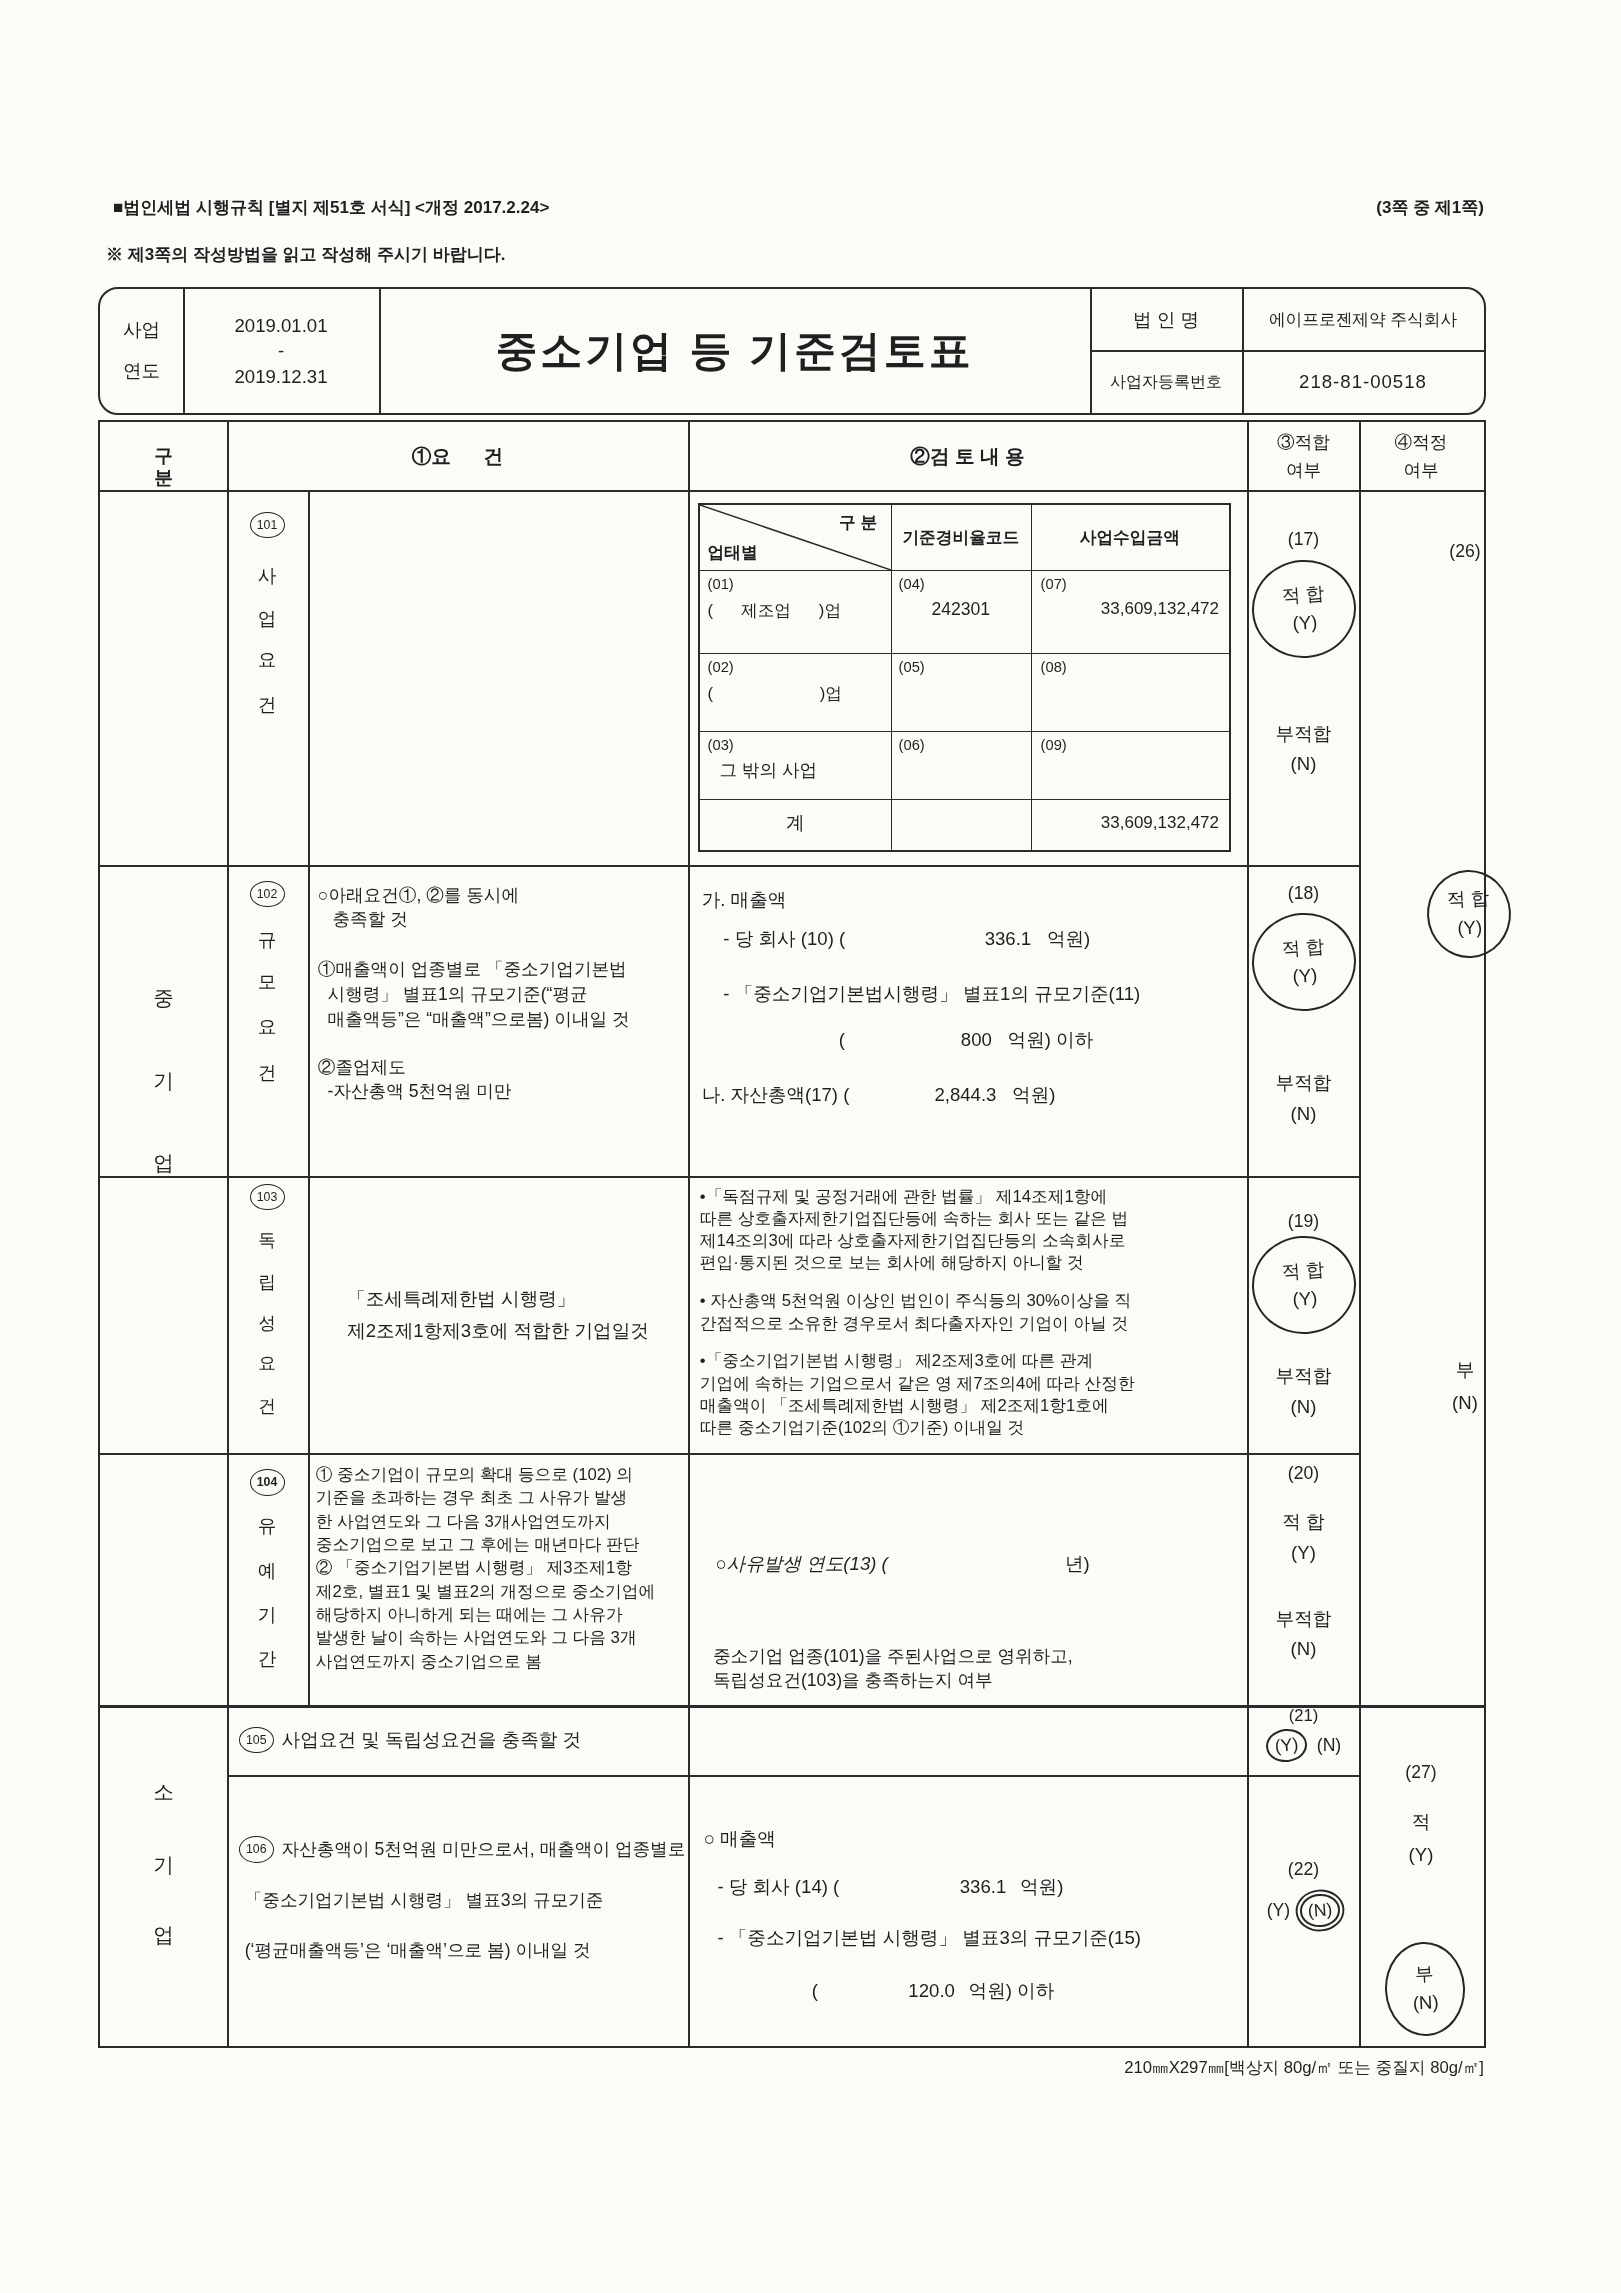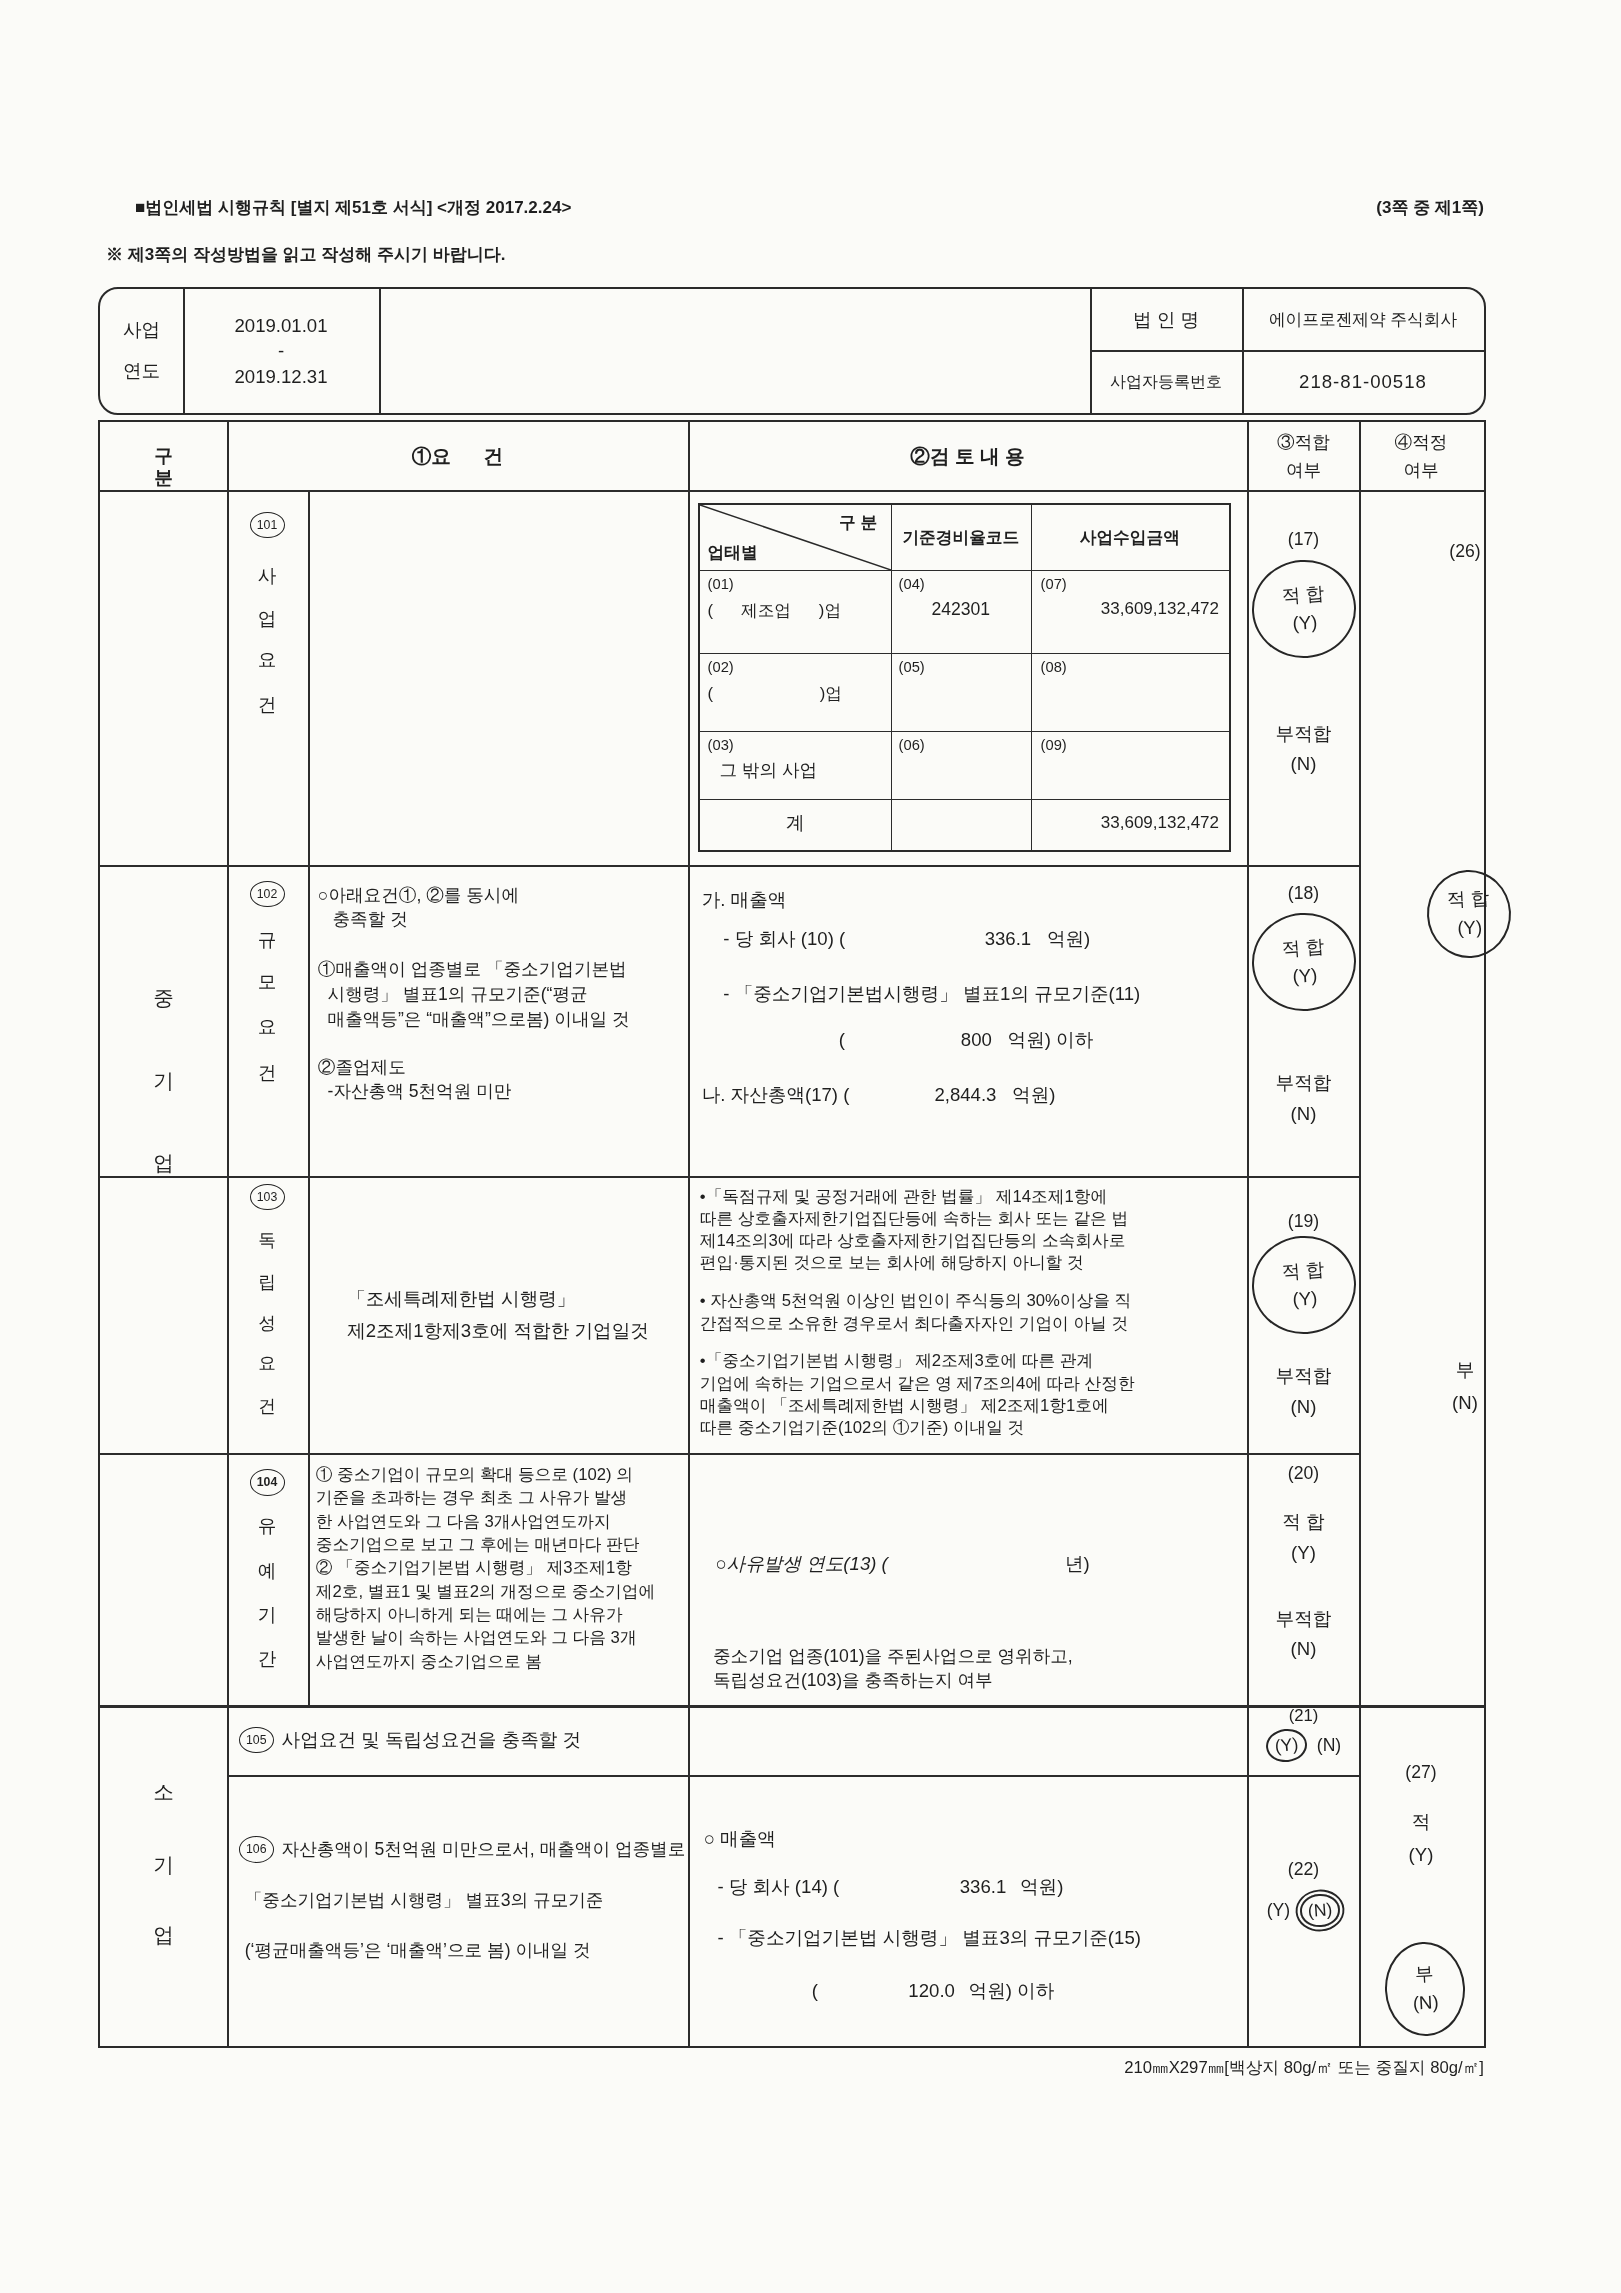--- a/index.html
+++ b/index.html
@@ -51,37 +51,40 @@
   .vl-val{text-align:right;}
   
   .itbl{position:absolute;border:2px solid #2a2a2a;}
   .itbl .num{font-size:14.7px;}
 </style>
 </head>
 <body>
 
 <div class="page">
 
-  <div class="abs bold" style="left:113px;top:196px;font-size:17px;margin-left:22px;">■법인세법 시행규칙 [별지 제51호 서식] &lt;개정 2017.2.24&gt;</div>
+  <div class="abs bold" style="left:113px;top:196px;font-size:17px;">■법인세법 시행규칙 [별지 제51호 서식] &lt;개정 2017.2.24&gt;</div>
   <div class="abs bold" style="right:137px;top:196px;font-size:17px;">(3쪽 중 제1쪽)</div>
   <div class="abs bold" style="left:106px;top:243px;font-size:17px;">※ 제3쪽의 작성방법을 읽고 작성해 주시기 바랍니다.</div>
 
   <div class="box" style="left:98px;top:287px;width:1384px;height:124px;border-radius:20px;">
     <div class="vline" style="left:83px;top:0;height:124px;"></div>
     <div class="vline" style="left:279px;top:0;height:124px;"></div>
     <div class="vline" style="left:990px;top:0;height:124px;"></div>
     <div class="vline" style="left:1142px;top:0;height:124px;"></div>
     <div class="hline" style="left:990px;top:61px;width:394px;"></div>
 
     <div class="cell center preline" style="left:0;top:0;width:83px;height:124px;font-size:18.6px;text-align:center;line-height:2.2;">사업
 연도</div>
     <div class="cell" style="left:83px;top:0;width:196px;height:124px;display:flex;flex-direction:column;align-items:center;justify-content:center;font-size:18.6px;line-height:1.35;">
       <span>2019.01.01</span>
       <span>-</span>
       <span>2019.12.31</span>
+    </div>
+    <div class="cell center" style="left:279px;top:0;width:711px;height:124px;">
+      <span class="bold" style="font-size:42px;letter-spacing:2.9px;">중소기업 등 기준검토표</span>
     </div>
     <div class="cell center" style="left:990px;top:0;width:152px;height:61px;font-size:18.6px;">법 인 명</div>
     <div class="cell center" style="left:1142px;top:0;width:242px;height:61px;font-size:16.7px;">에이프로젠제약 주식회사</div>
     <div class="cell center" style="left:990px;top:61px;width:152px;height:64px;font-size:16px;">사업자등록번호</div>
     <div class="cell center" style="left:1142px;top:61px;width:242px;height:64px;font-size:18.6px;letter-spacing:1px;">218-81-00518</div>
   </div>
 
   <div class="box" style="left:98px;top:420px;width:1384px;height:1624px;border-width:2.5px;">
 
     <div class="hline" style="left:0;top:68px;width:1384px;"></div>

